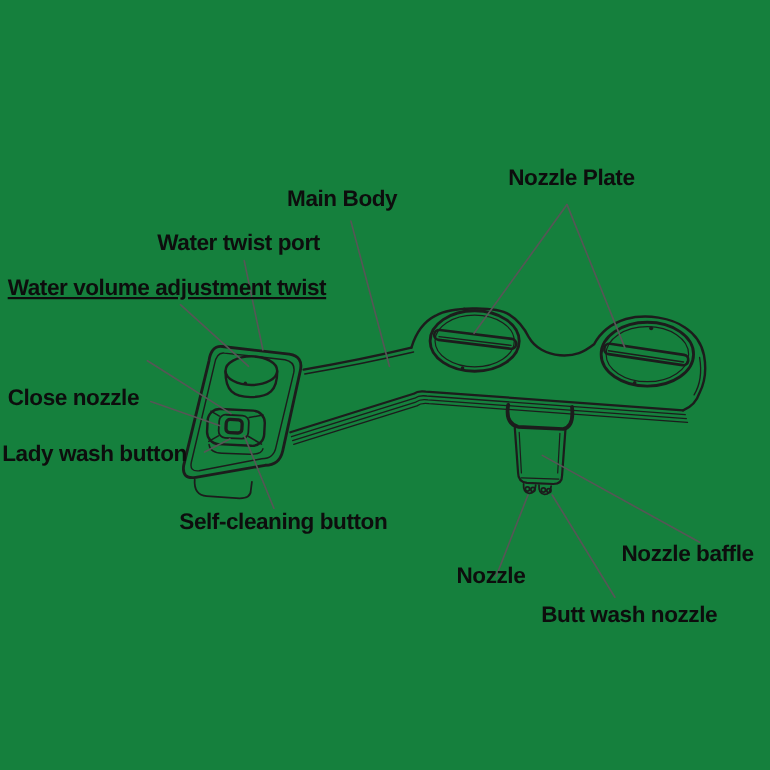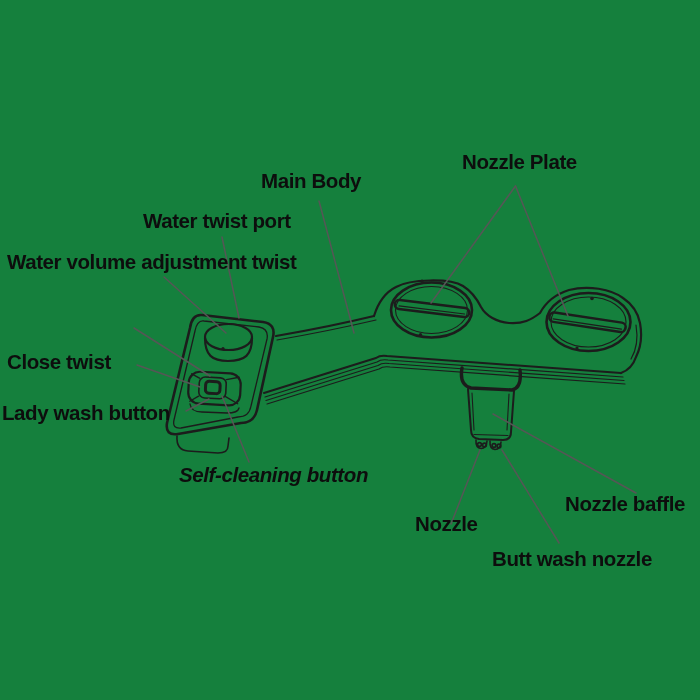--- a/index.html
+++ b/index.html
@@ -137,21 +137,21 @@
       <line x1="222" y1="396" x2="249" y2="462"></line>
       <line x1="480" y1="450" x2="451" y2="524"></line>
       <line x1="502" y1="450" x2="559" y2="543"></line>
       <line x1="493" y1="414" x2="636" y2="493"></line>
     </g>
   </svg>
 
   <div class="part-label" style="left:261px;top:170px;">Main Body</div>
   <div class="part-label" style="left:462px;top:151px;">Nozzle Plate</div>
   <div class="part-label" style="left:143px;top:210px;">Water twist port</div>
-  <div class="part-label" style="left:7px;top:251px;">Water volume adjustment twist</div>
-  <div class="part-label" style="left:7px;top:351px;">Close twist</div>
+  <div class="part-label" style="left:7px;top:251px;text-decoration:underline;">Water volume adjustment twist</div>
+  <div class="part-label" style="left:7px;top:351px;">Close nozzle</div>
   <div class="part-label" style="left:2px;top:402px;">Lady wash button</div>
-  <div class="part-label" style="left:179px;top:464px;font-style:italic;">Self-cleaning button</div>
+  <div class="part-label" style="left:163px;top:464px;">Self-cleaning button</div>
   <div class="part-label" style="left:565px;top:493px;">Nozzle baffle</div>
   <div class="part-label" style="left:415px;top:513px;">Nozzle</div>
   <div class="part-label" style="left:492px;top:548px;">Butt wash nozzle</div>
 
 </div>
 
 </body></html>

